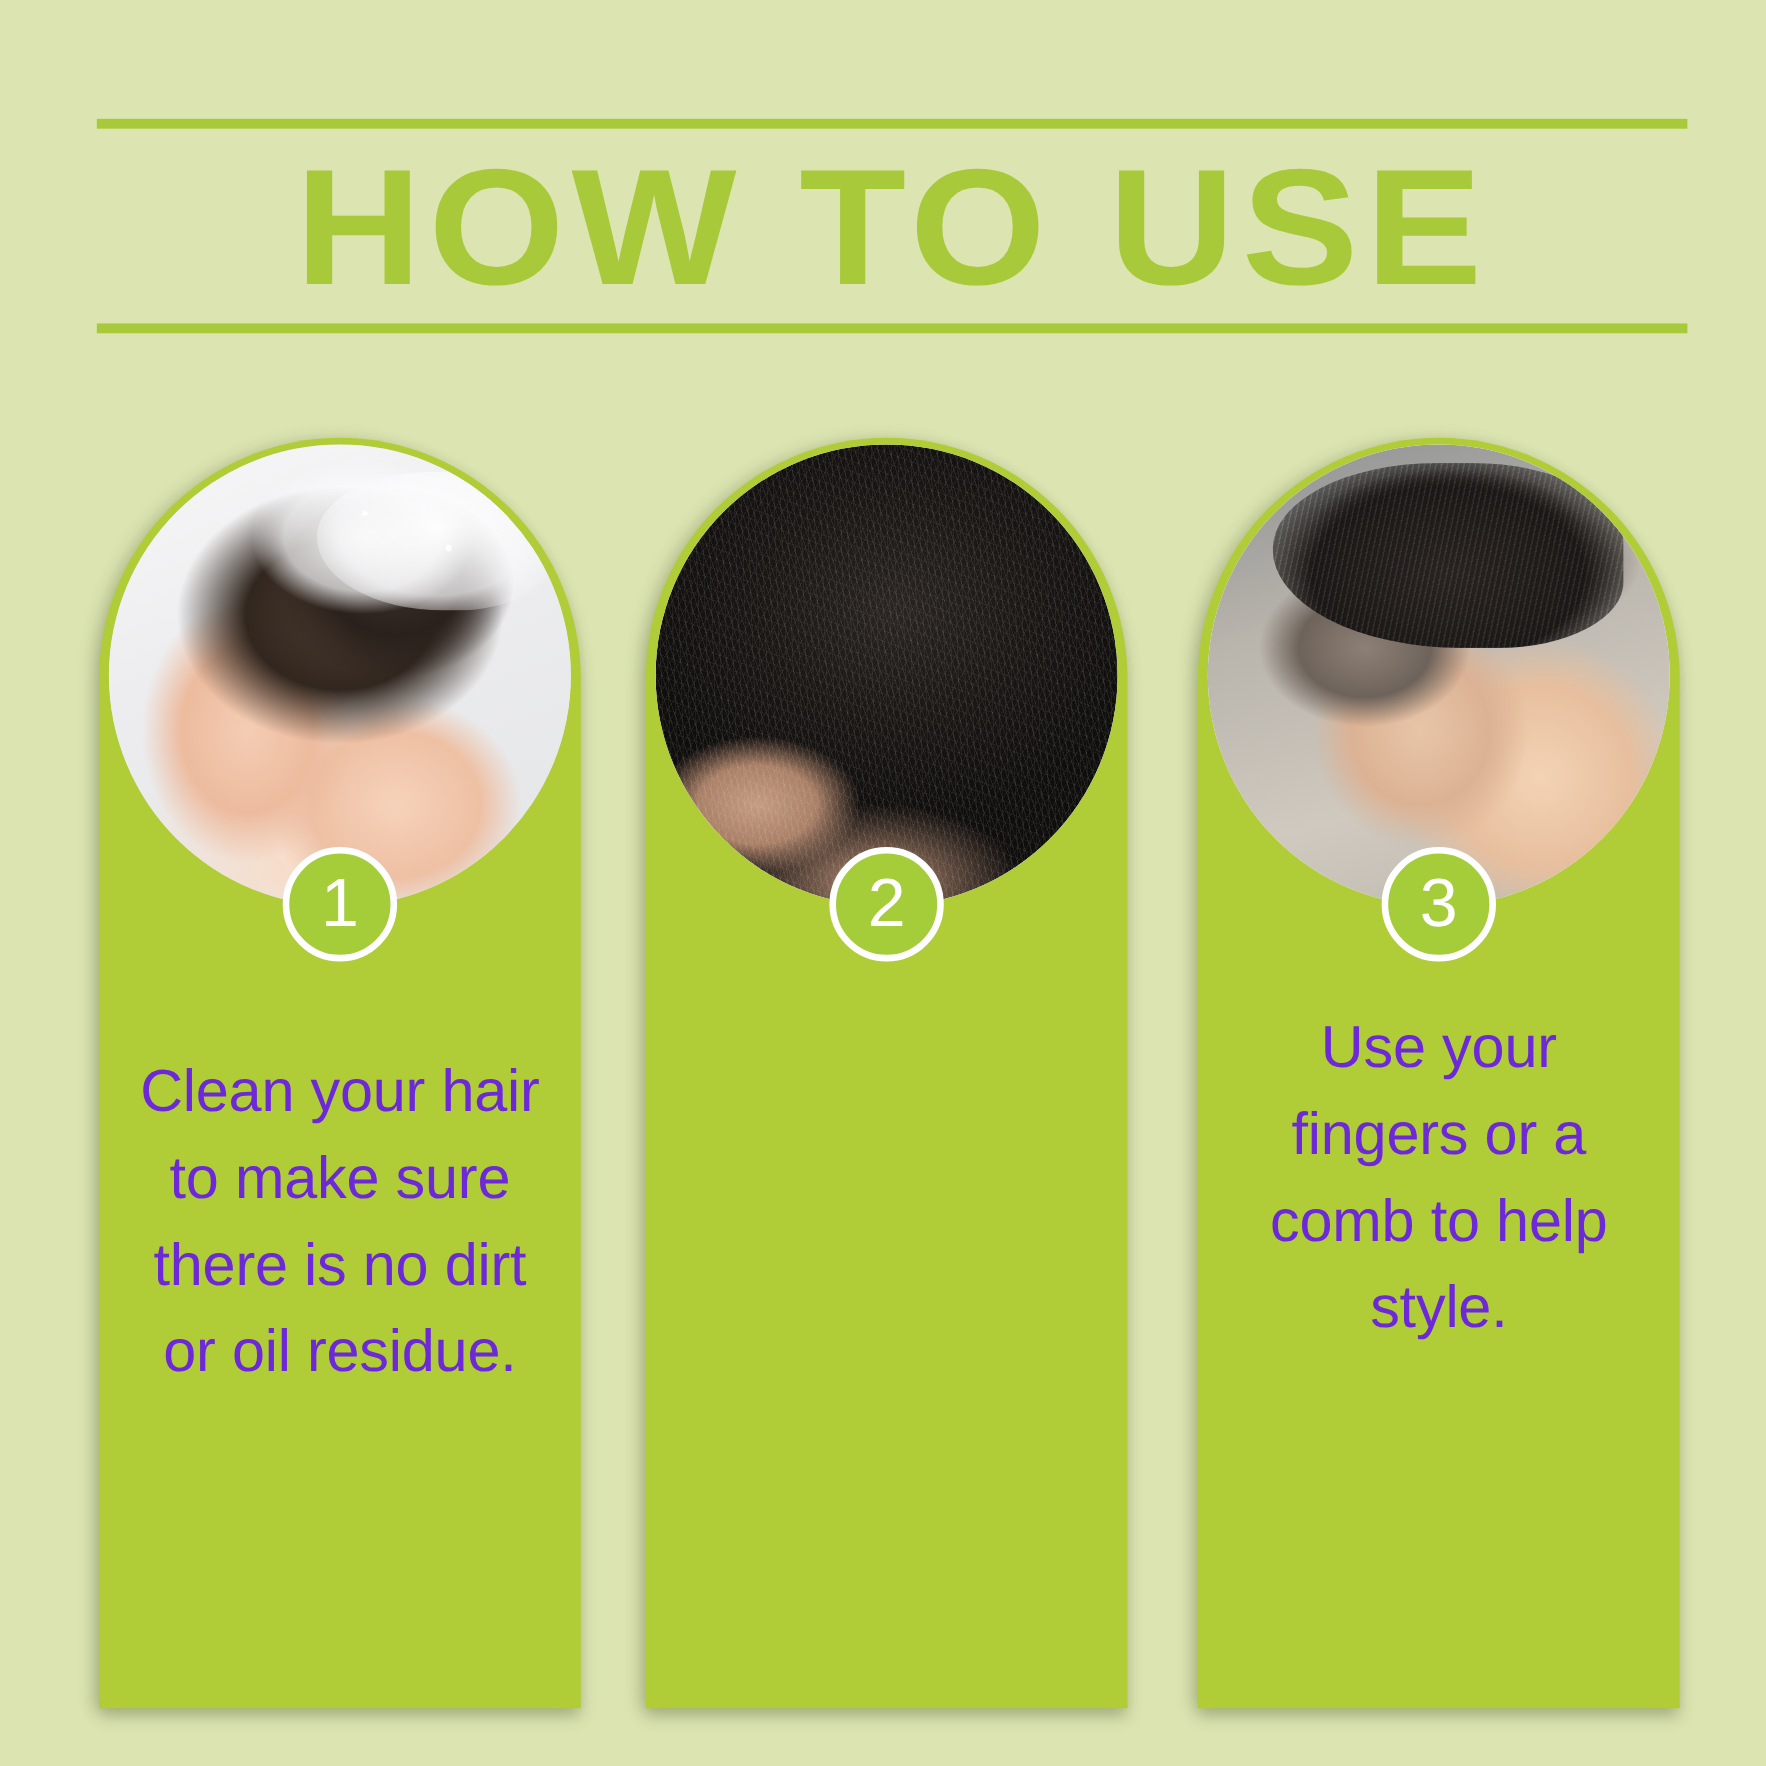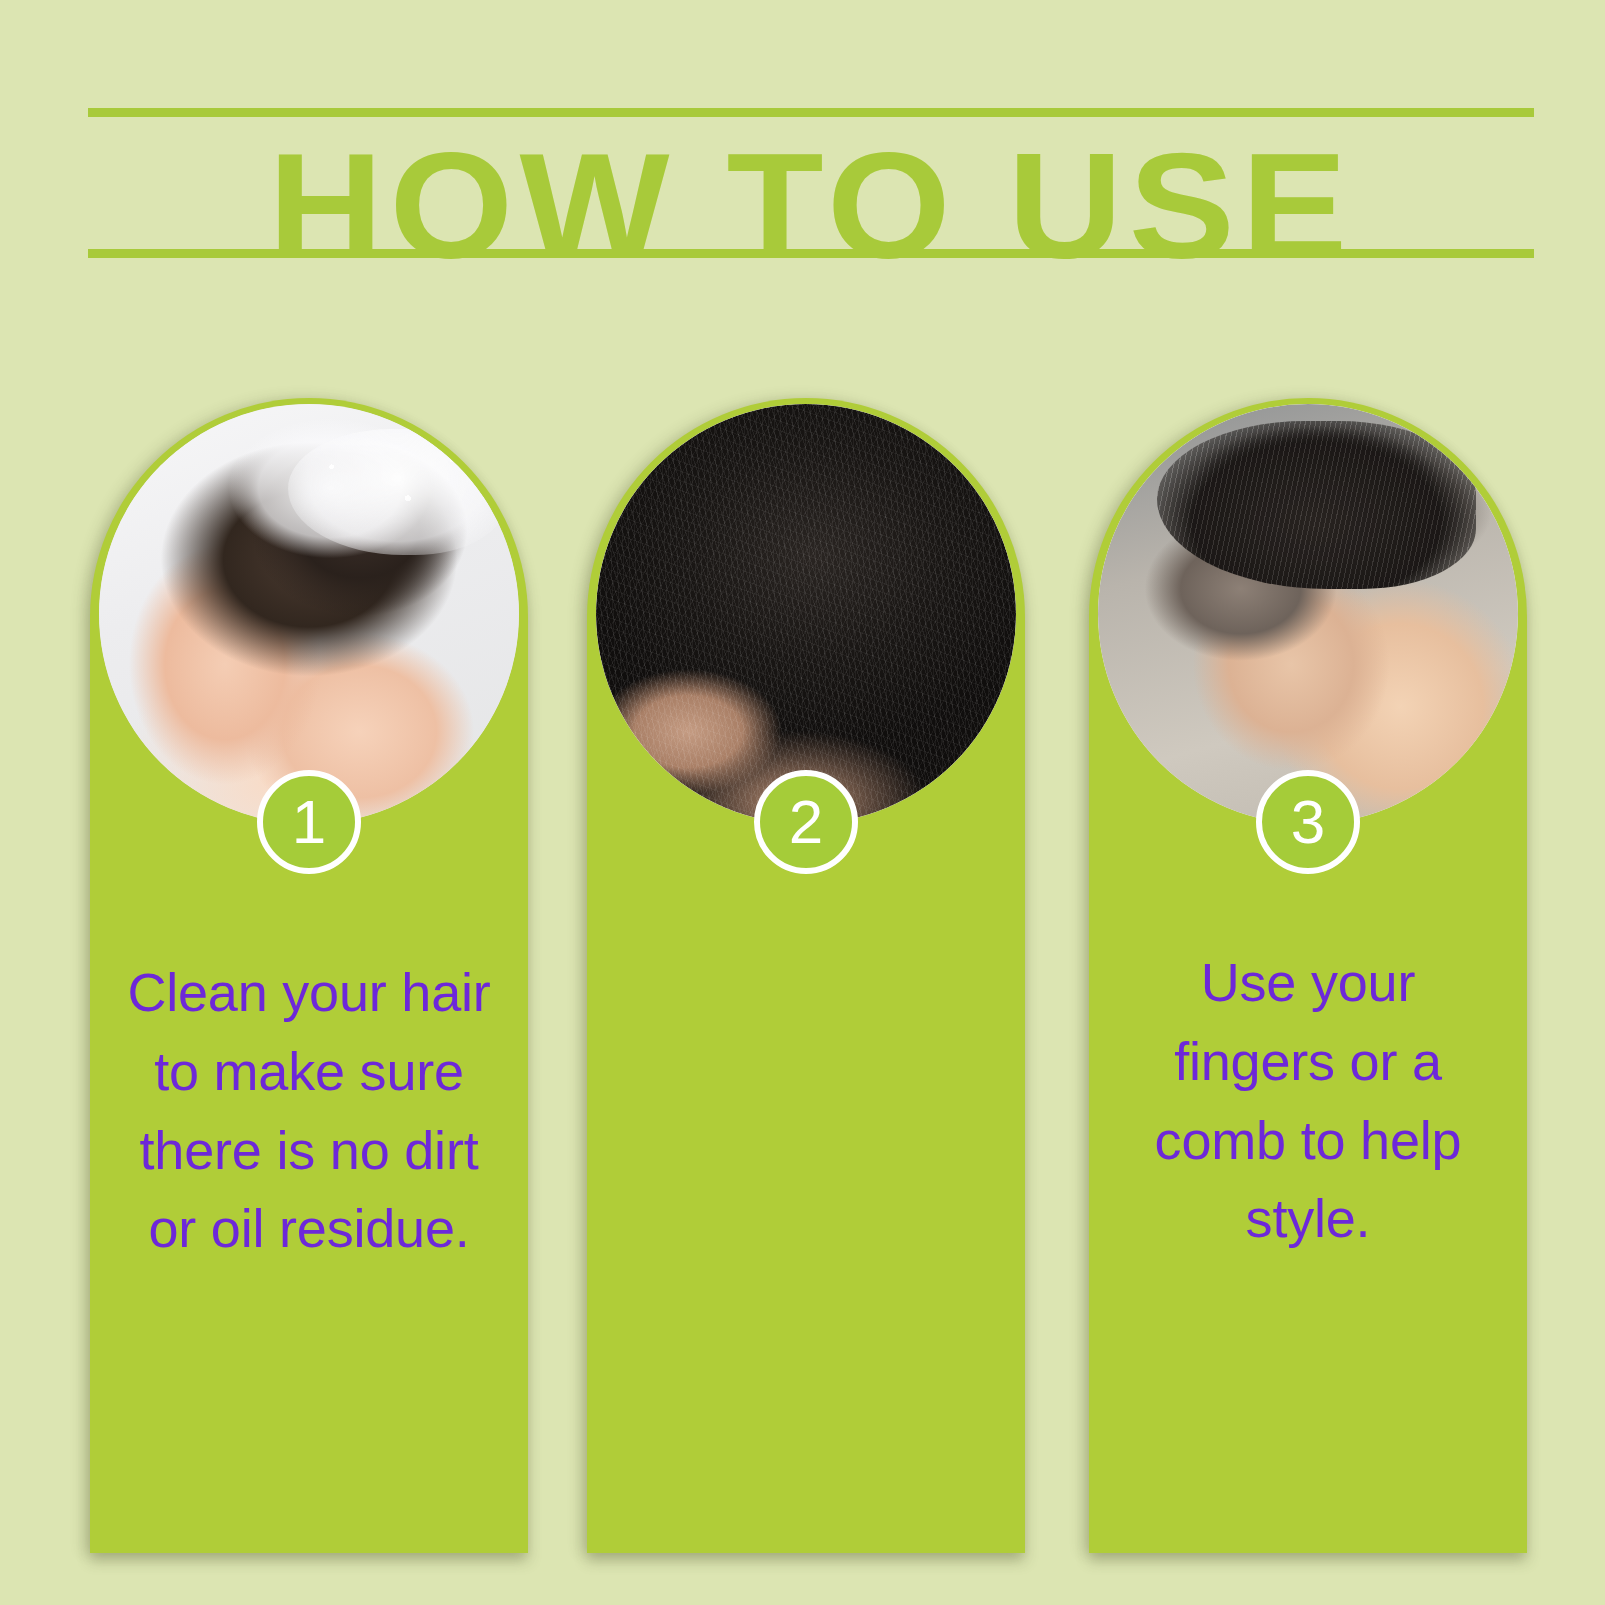--- a/index.html
+++ b/index.html
@@ -14,21 +14,21 @@
     overflow: hidden;
     position: relative;
   }
 
   
   .header {
     position: absolute;
     left: 88px;
     top: 108px;
     width: 1446px;
-    height: 150px;
+    height: 195px;
     text-align: center;
   }
   .rule {
     position: absolute;
     left: 0;
     width: 100%;
     height: 9px;
     background: #a8ca3a;
   }
   .rule-top { top: 0; }
@@ -198,21 +198,21 @@
     left: 26px;
     right: 26px;
     top: 555px;
     color: #6d28d9;
     font-size: 54px;
     line-height: 1.46;
     text-align: center;
     font-weight: 400;
     letter-spacing: -0.2px;
   }
-  .card-3 .card-caption { top: 545px; }
+  .card-3 .card-caption { top: 515px; }
 </style>
 </head>
 <body>
 
 <div class="header">
   <div class="rule rule-top"></div>
   <div class="page-title">HOW TO USE</div>
   <div class="rule rule-bottom"></div>
 </div>
 

